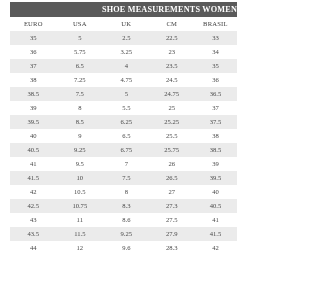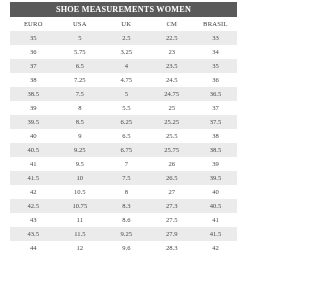--- a/index.html
+++ b/index.html
@@ -16,21 +16,21 @@
   .size-chart {
     width: 227px;
     margin: 2px auto 0 auto;
     box-sizing: border-box;
   }
   .chart-banner {
     background: #5a5a5a;
     color: #ffffff;
     height: 15px;
     line-height: 15px;
-    text-align: center;
+    text-align: right;
     font-size: 8.2px;
     font-weight: bold;
     letter-spacing: 0.2px;
     white-space: nowrap;
     overflow: hidden;
   }
   table.size-table {
     width: 100%;
     border-collapse: collapse;
     table-layout: fixed;

